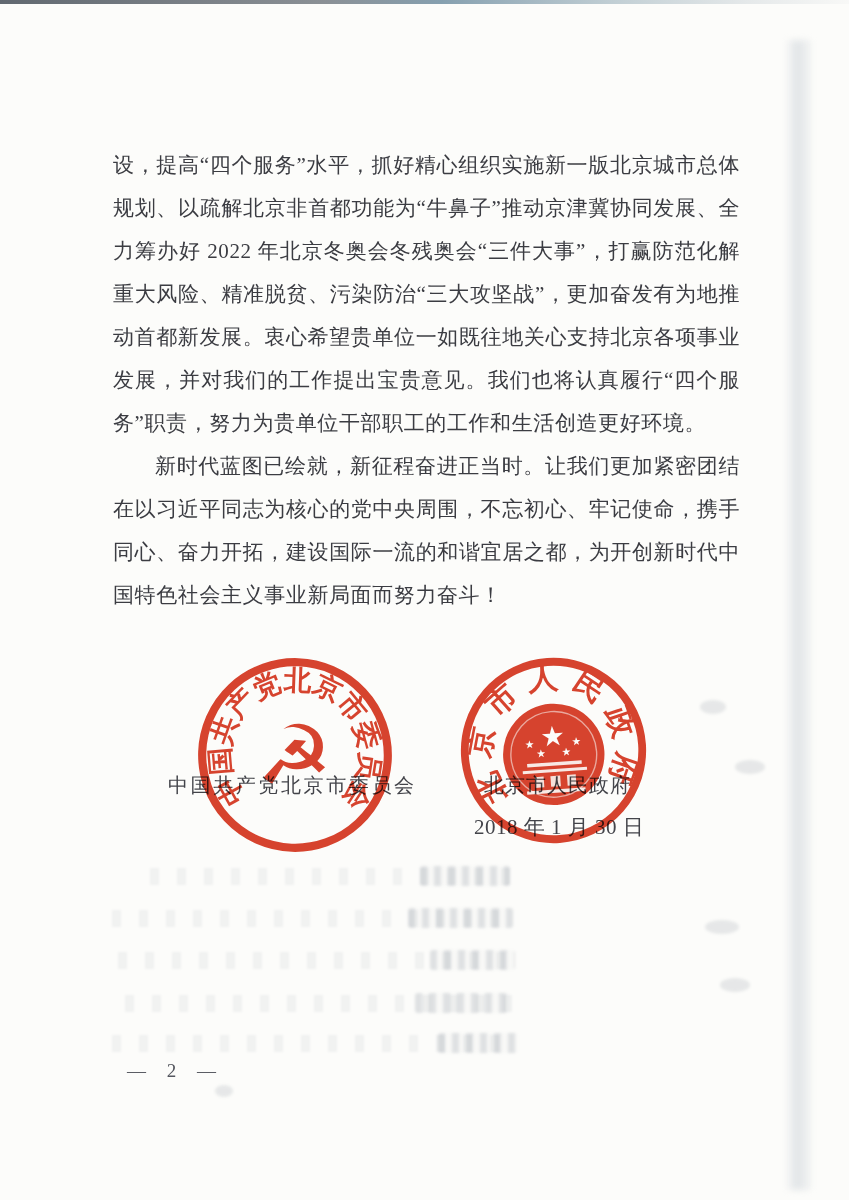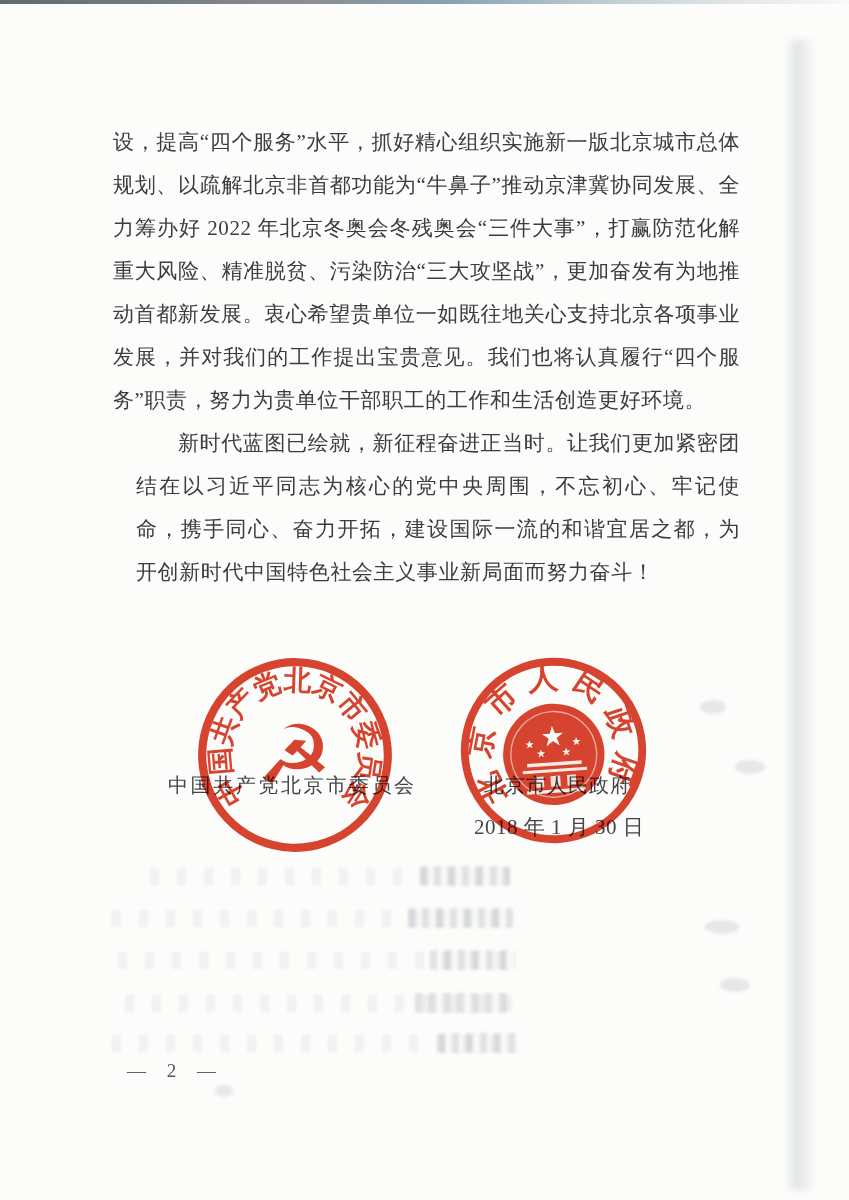--- a/index.html
+++ b/index.html
@@ -16,26 +16,26 @@
       rgba(70,110,135,.65) 52%,rgba(120,150,165,.45) 72%,
       rgba(160,175,185,.25) 88%,rgba(200,205,210,.08) 100%);
   }
   .scan-right-shade{
     position:absolute;top:40px;right:38px;width:26px;height:1150px;
     background:linear-gradient(90deg,rgba(210,216,221,0) 0%,rgba(203,210,216,.55) 45%,rgba(214,219,223,.25) 100%);
     filter:blur(3px);
   }
   
   .body-text{
-    position:absolute;left:113px;top:121px;width:627px;
+    position:absolute;left:113px;top:144px;width:627px;
     font-size:21px;line-height:43px;letter-spacing:.6px;
     color:#3b3c42;text-align:justify;text-justify:inter-character;
   }
   .body-text p{margin:0;}
-  .body-text p.indent{text-indent:2em;margin-left:23px;}
+  .body-text p.indent{text-indent:2em;}
   
   .sig,.date-line{
     position:absolute;color:#43444a;white-space:nowrap;z-index:1;
     font-size:20px;
   }
   .sig-left{left:168px;top:772px;letter-spacing:2.6px;}
   .sig-right{left:484px;top:772px;letter-spacing:1px;}
   .date-line{left:474px;top:813px;font-size:21px;letter-spacing:.5px;}
   
   .seal{position:absolute;z-index:2;mix-blend-mode:multiply;opacity:.93;}

